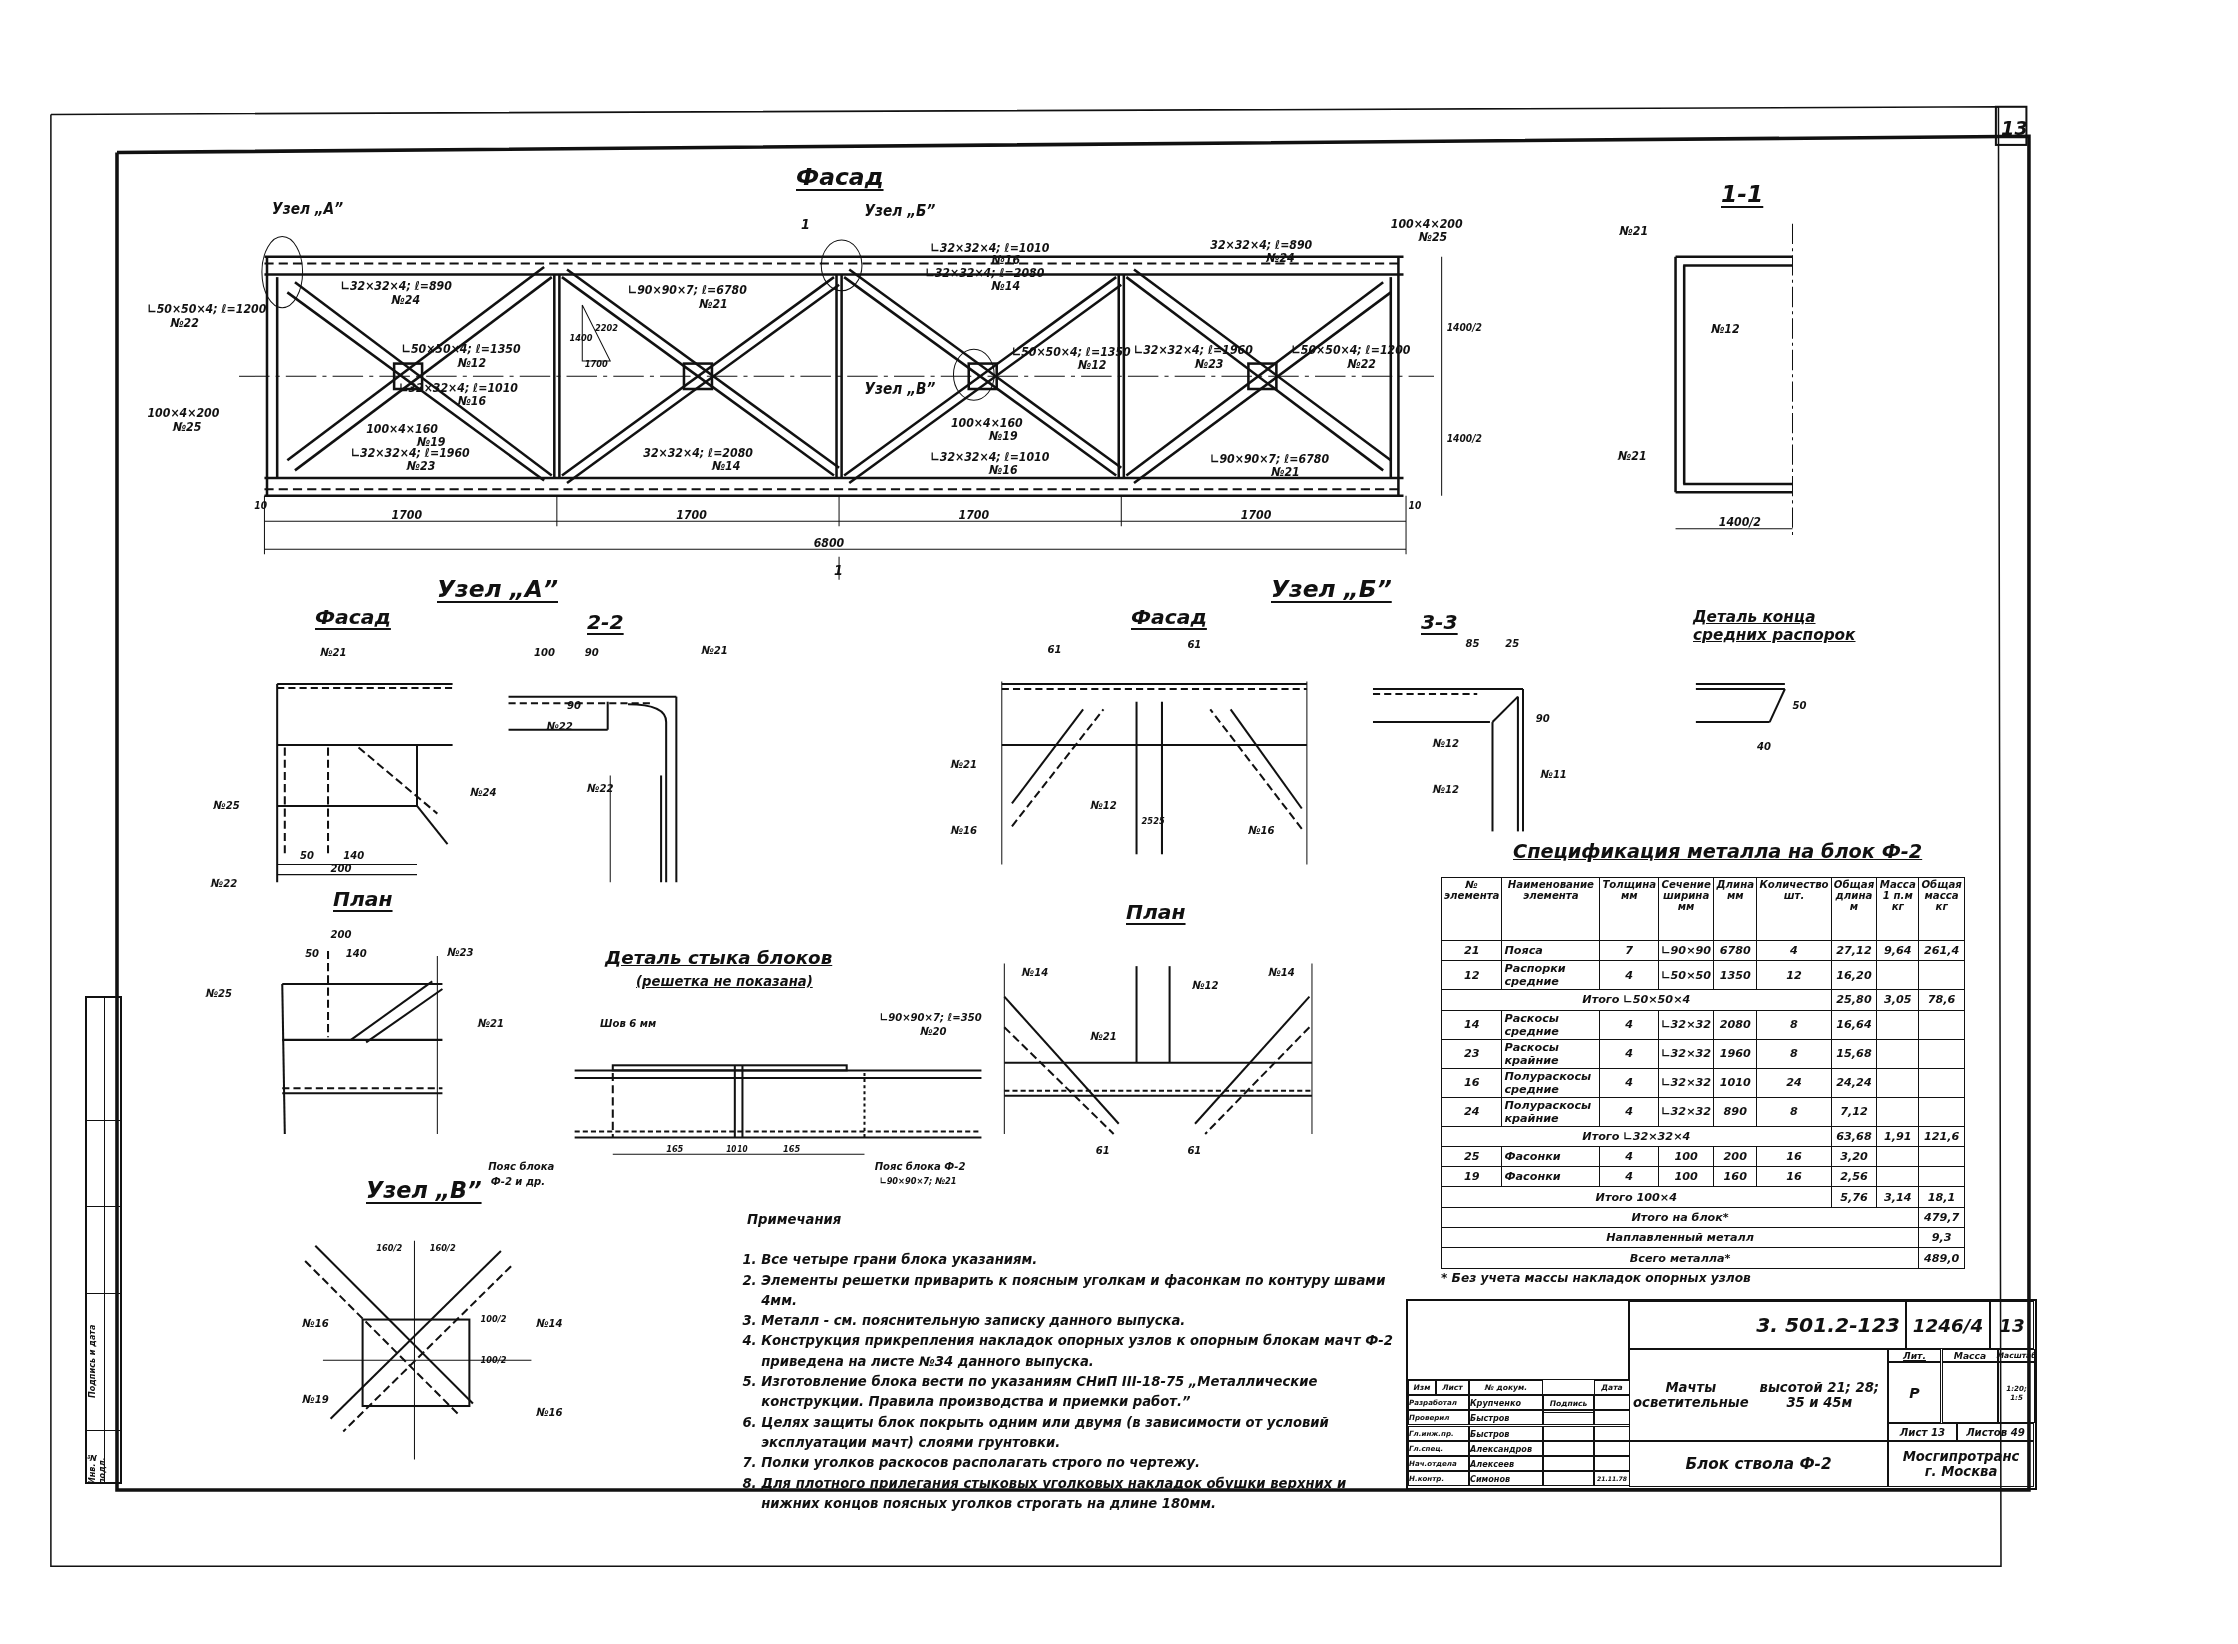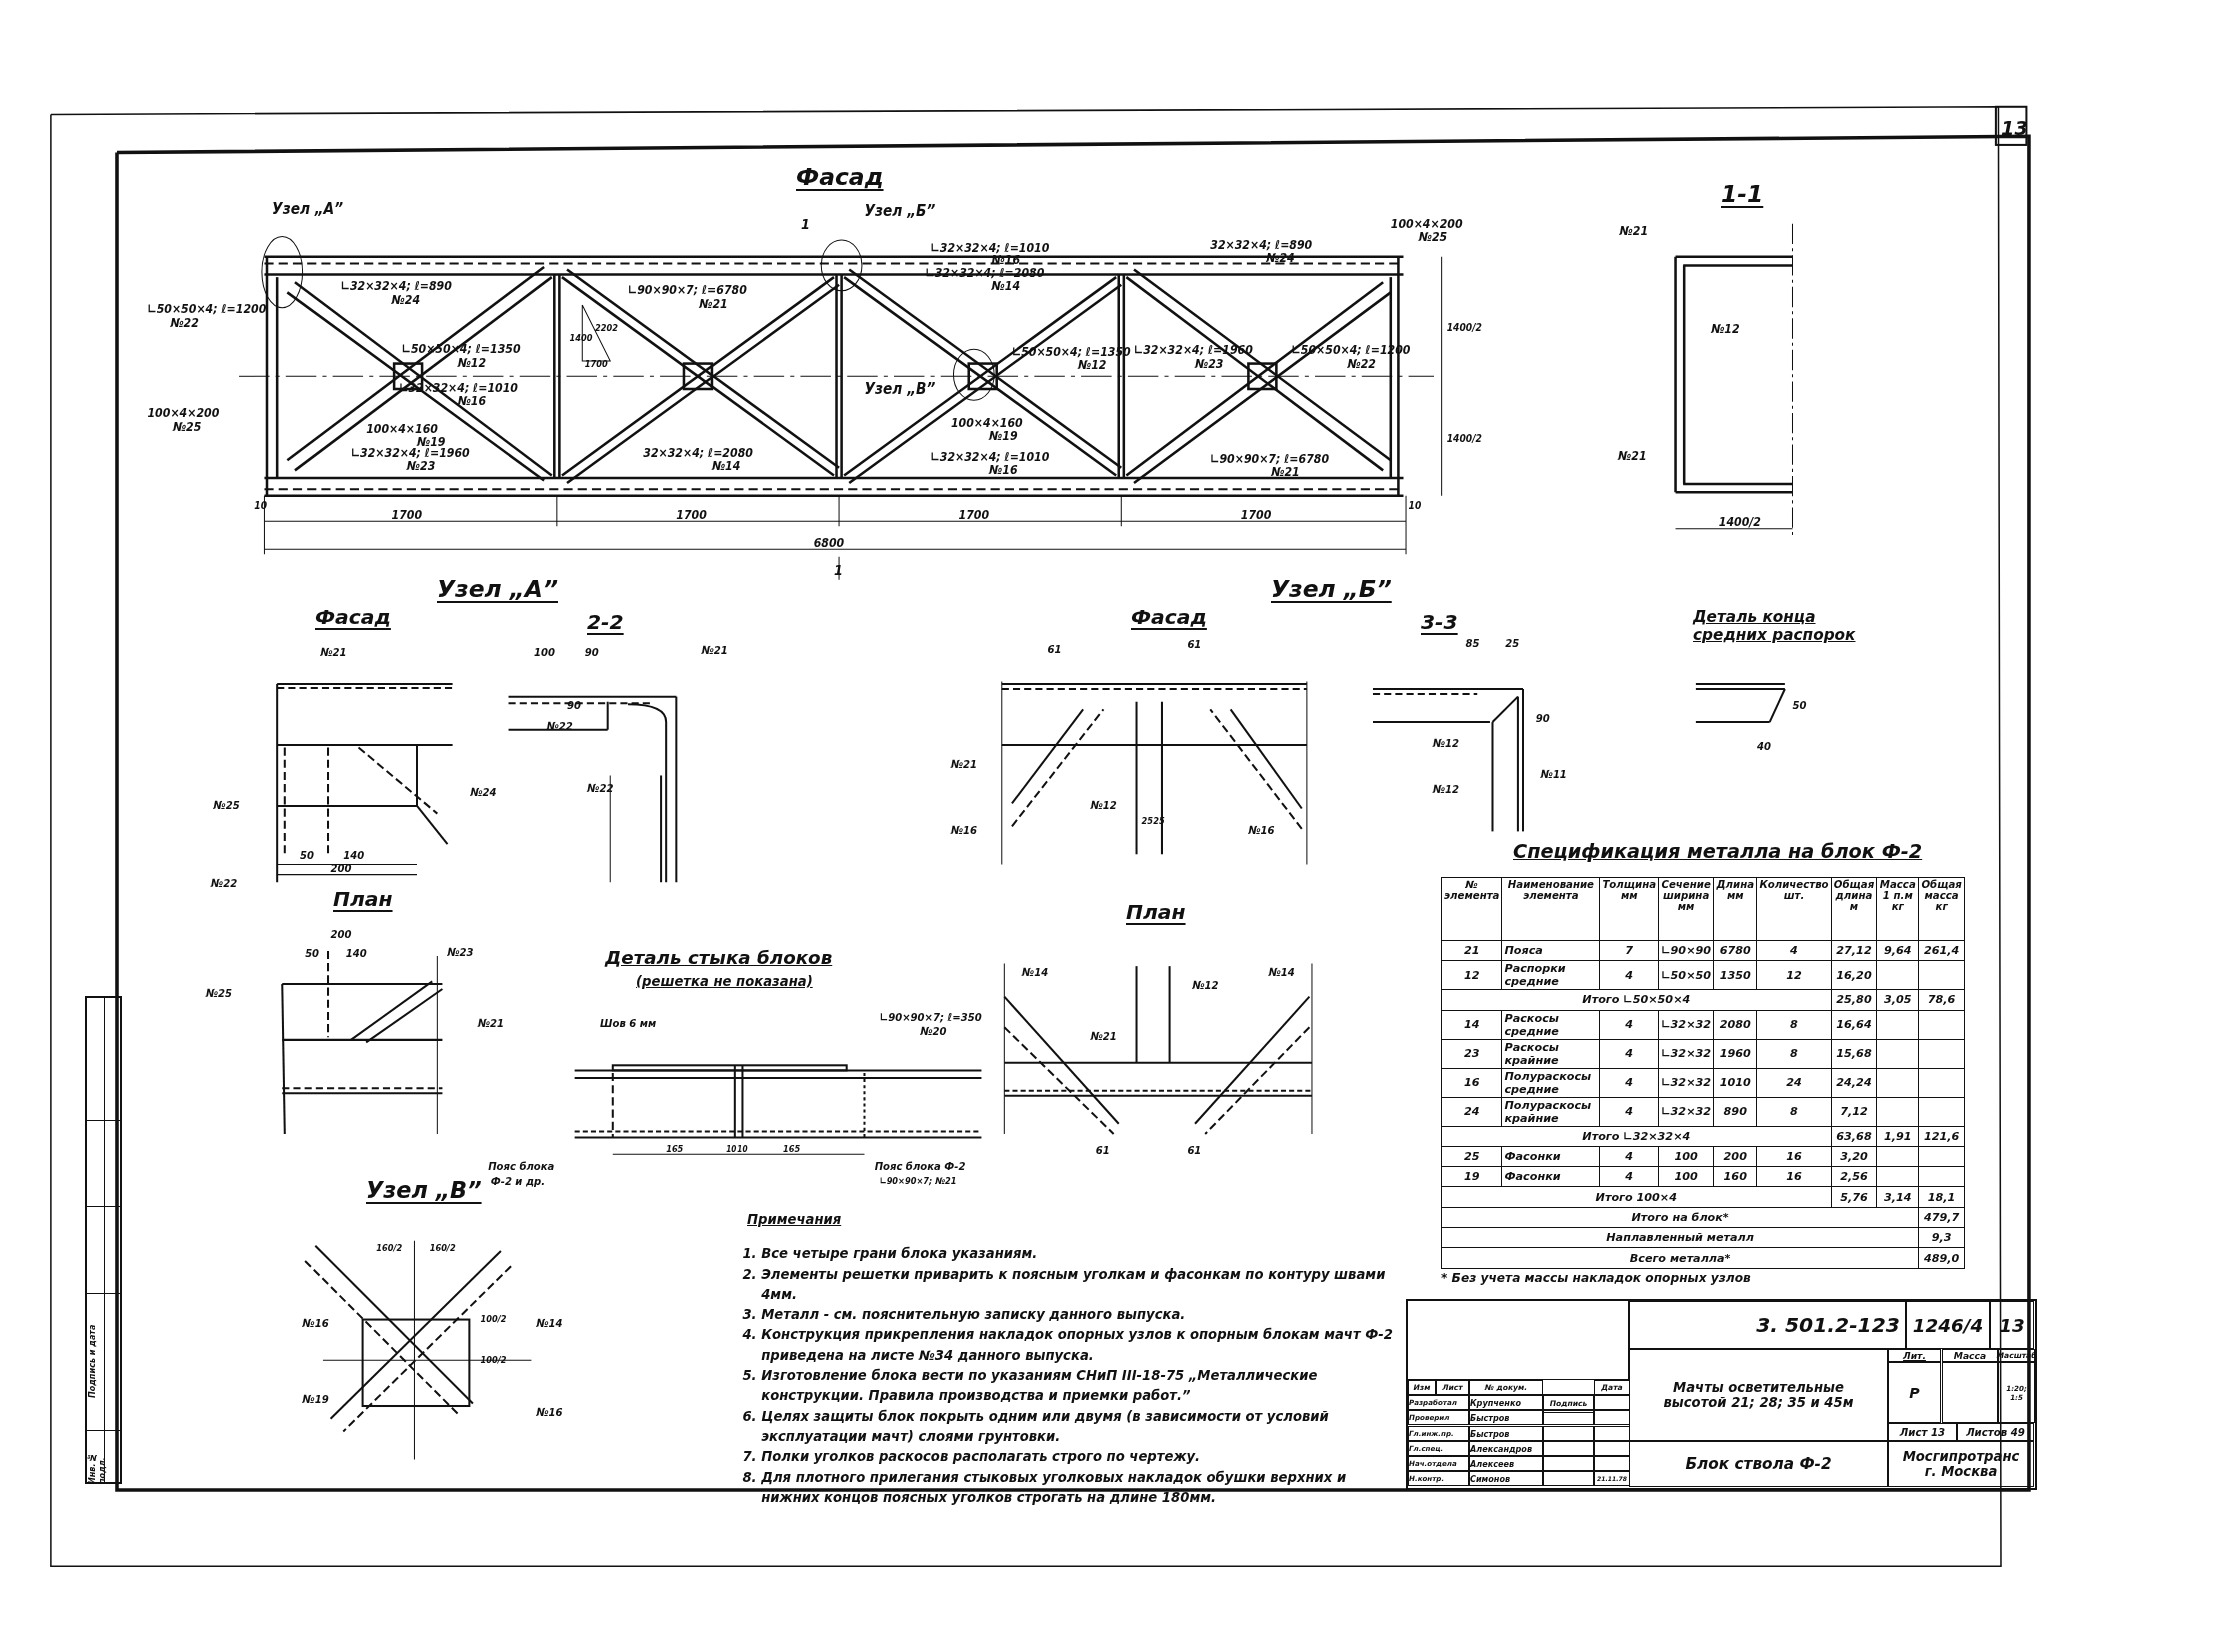--- a/index.html
+++ b/index.html
@@ -12,21 +12,21 @@
   
   .spec{position:absolute;left:1441px;top:877px;width:524px;border-collapse:collapse;font-size:11.2px;font-style:italic;font-weight:bold;}
   .spec td,.spec th{border:1.5px solid #111;padding:1px 2px;text-align:center;height:17.3px;}
   .spec th{font-size:10.2px;line-height:11.2px;vertical-align:top;height:60px;}
   .spec td.name{text-align:left;}
   .spec td.span{text-align:center;}
   
   .tb{position:absolute;left:1406px;top:1299px;width:631px;height:191px;border:2.5px solid #111;box-sizing:border-box;}
   .tb .cell{position:absolute;border:1px solid #111;box-sizing:border-box;font-style:italic;font-weight:bold;display:flex;align-items:center;justify-content:center;text-align:center;}
   .notes{position:absolute;left:747px;top:1210px;width:661px;font-size:13.2px;font-style:italic;font-weight:bold;line-height:20.3px;}
-  .notes .h{text-decoration:underline;margin-bottom:14px;}
+  .notes .h{margin-bottom:20px;}
   .notes ol{margin:0;padding-left:14.2px;}
   .side{position:absolute;left:85px;top:996px;width:37px;height:488px;border:2px solid #111;box-sizing:border-box;}
 </style>
 </head>
 <body>
 
 <div class="sheet">
 
   <svg width="2239" height="1645" viewBox="0 0 4403 3235" style="position:absolute;left:0;top:0;">
     <g stroke="#111" fill="none">
@@ -574,21 +574,21 @@
 
     <div class="cell" style="left:0;top:170px;width:61px;height:15.3px;font-size:7.1px;justify-content:flex-start;">Н.контр.</div>
     <div class="cell" style="left:61px;top:170px;width:74px;height:15.3px;font-size:8.1px;justify-content:flex-start;">Симонов</div>
     <div class="cell" style="left:135px;top:170px;width:51px;height:15.3px;"></div>
     <div class="cell" style="left:186px;top:170px;width:36px;height:15.3px;font-size:6.1px;">21.11.78</div>
 
     <div class="cell" style="left:221px;top:0;width:277px;height:48px;font-size:20.3px;justify-content:flex-end;padding-right:5.1px;">3. 501.2-123</div>
     <div class="cell" style="left:498px;top:0;width:84px;height:48px;font-size:18.3px;">1246/4</div>
     <div class="cell" style="left:582px;top:0;width:44px;height:48px;font-size:18.3px;">13</div>
 
-    <div class="cell" style="left:221px;top:48px;width:259px;height:92px;flex-direction:column;font-size:13.2px;">
+    <div class="cell" style="left:221px;top:48px;width:259px;height:92px;flex-direction:row;font-size:13.2px;">
       <span>Мачты осветительные</span>
       <span>высотой 21; 28; 35 и 45м</span>
     </div>
     <div class="cell" style="left:480px;top:48px;width:53px;height:12.7px;font-size:9.2px;text-decoration:underline;">Лит.</div>
     <div class="cell" style="left:534px;top:48px;width:56px;height:12.7px;font-size:9.2px;">Масса</div>
     <div class="cell" style="left:590px;top:48px;width:37px;height:12.7px;font-size:7.6px;">Масштаб</div>
     <div class="cell" style="left:480px;top:61px;width:53px;height:61px;font-size:14.2px;">Р</div>
     <div class="cell" style="left:534px;top:61px;width:56px;height:61px;"></div>
     <div class="cell" style="left:590px;top:61px;width:37px;height:61px;font-size:7.1px;">1:20; 1:5</div>
     <div class="cell" style="left:480px;top:122px;width:69px;height:18px;font-size:10.2px;">Лист 13</div>

